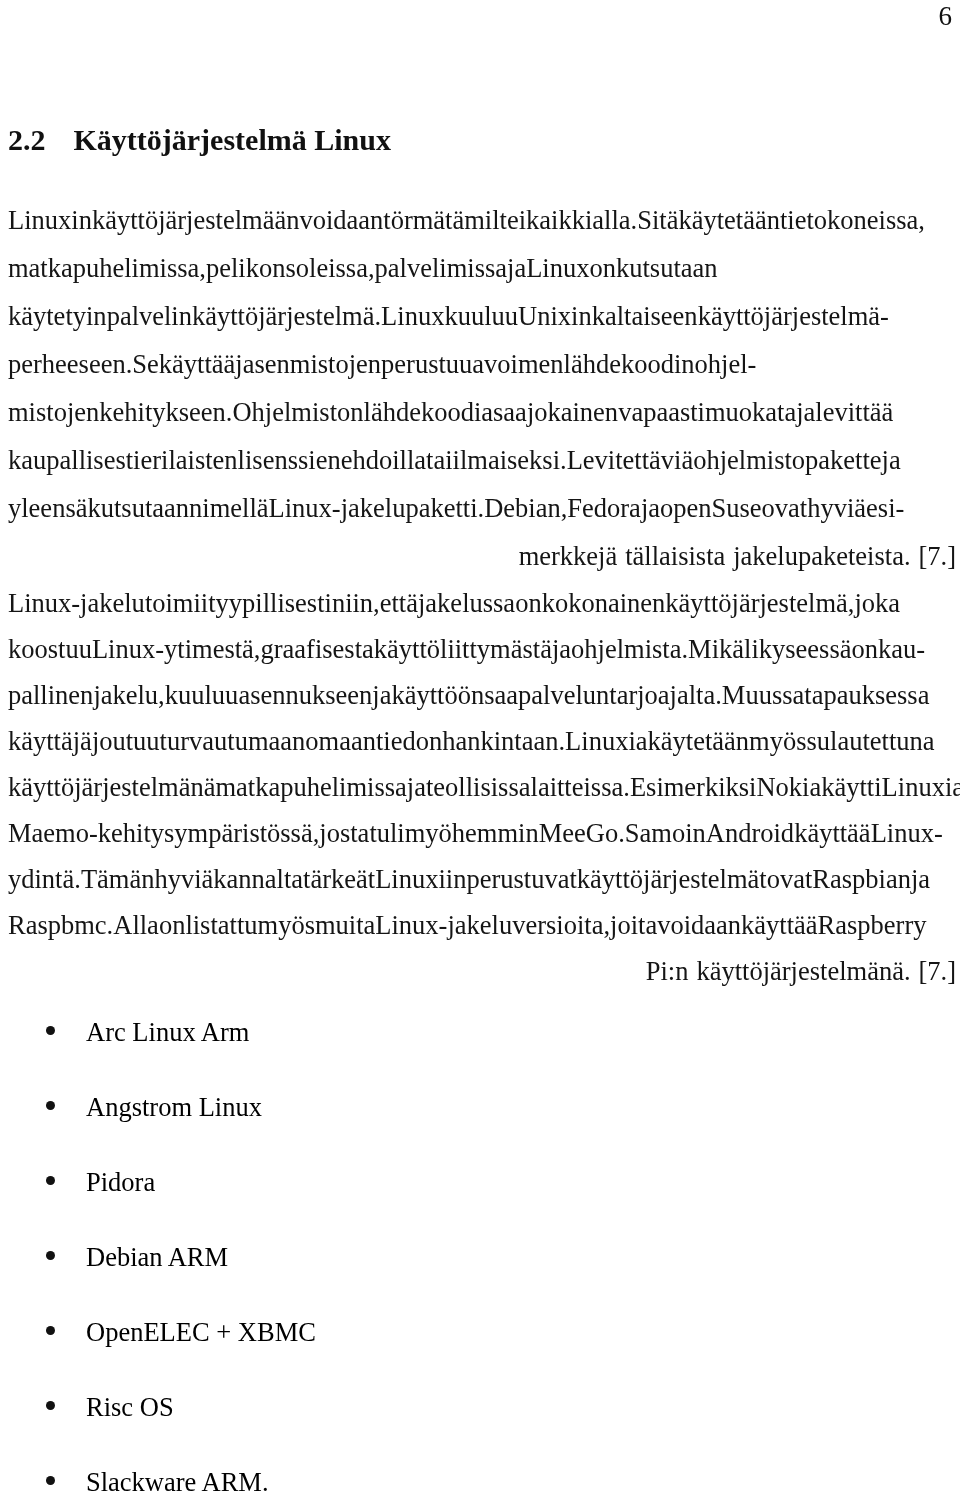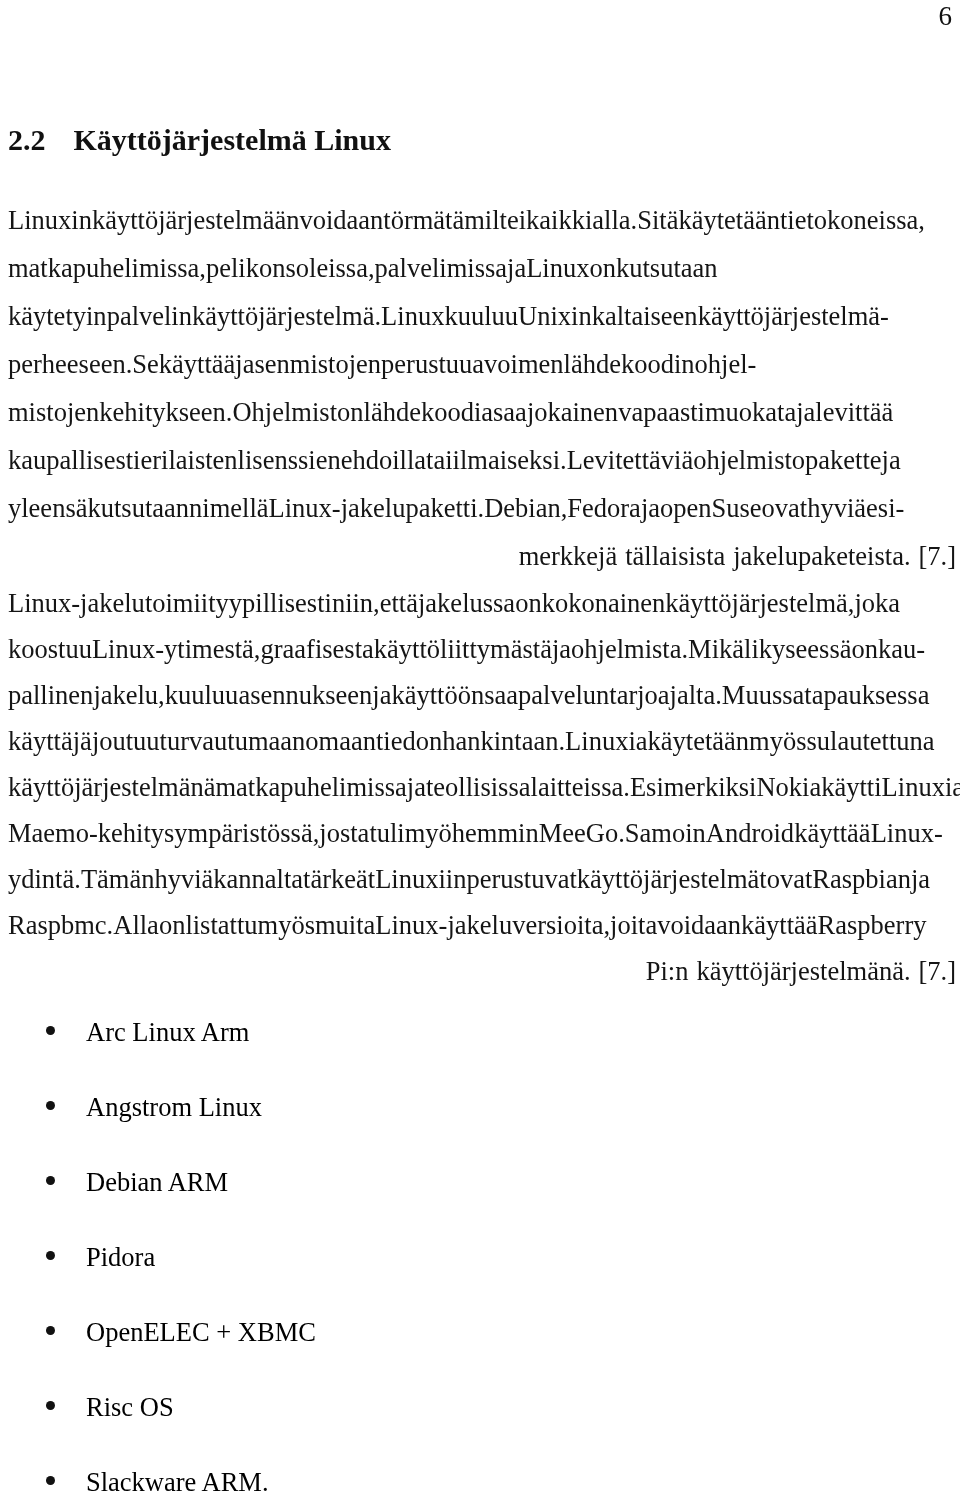--- a/index.html
+++ b/index.html
@@ -325,25 +325,25 @@
         <li class="bullet-item">
           <span class="bullet-dot"></span>
           <span class="bullet-text">Arc Linux Arm</span>
         </li>
         <li class="bullet-item">
           <span class="bullet-dot"></span>
           <span class="bullet-text">Angstrom Linux</span>
         </li>
         <li class="bullet-item">
           <span class="bullet-dot"></span>
+          <span class="bullet-text">Pidora</span>
+        </li>
+        <li class="bullet-item">
+          <span class="bullet-dot"></span>
           <span class="bullet-text">Debian ARM</span>
-        </li>
-        <li class="bullet-item">
-          <span class="bullet-dot"></span>
-          <span class="bullet-text">Pidora</span>
         </li>
         <li class="bullet-item">
           <span class="bullet-dot"></span>
           <span class="bullet-text">OpenELEC + XBMC</span>
         </li>
         <li class="bullet-item">
           <span class="bullet-dot"></span>
           <span class="bullet-text">Risc OS</span>
         </li>
         <li class="bullet-item">

